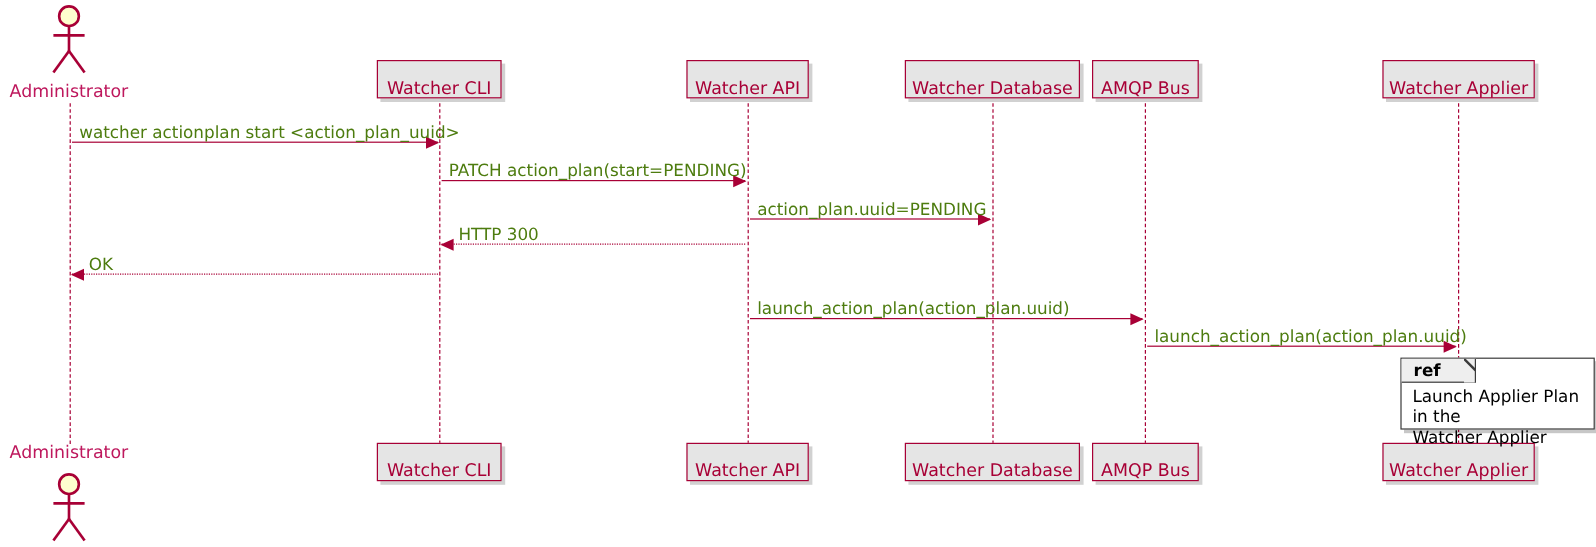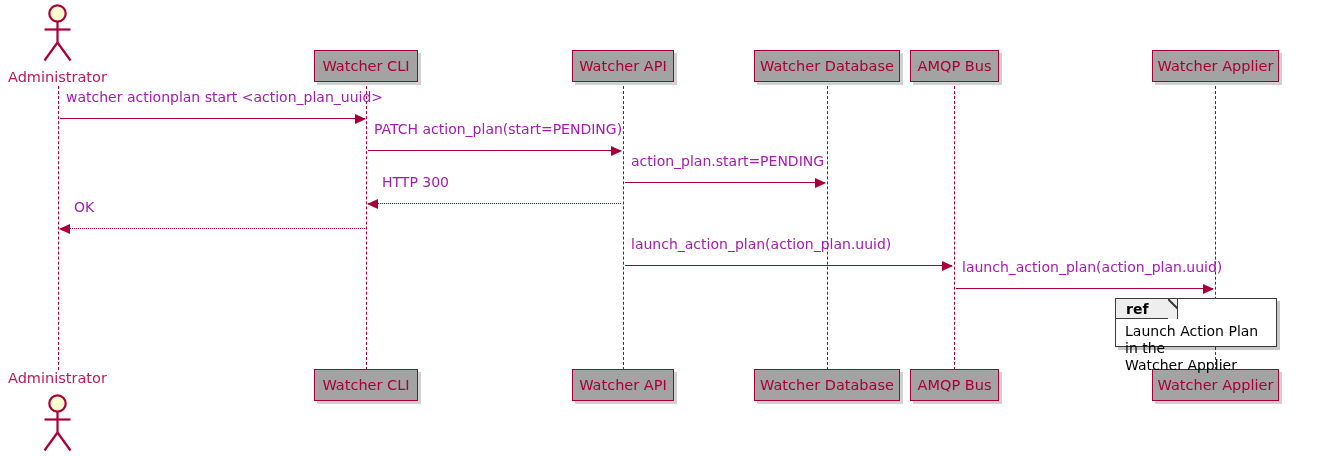--- a/index.html
+++ b/index.html
@@ -1,43 +1,43 @@
 <!DOCTYPE html>
 <html><head>
 <meta charset="utf-8">
 <style>
   html,body{margin:0;padding:0;background:#FFFFFF;}
   body{width:1330px;height:456px;position:relative;overflow:hidden;
        font-family:"DejaVu Sans","Liberation Sans",sans-serif;}
   #diagram{position:absolute;left:0;top:0;width:1330px;height:456px;}
 
   
-  .pbox{position:absolute;background:#a3a3a3;border:1.5px solid #A80036;
+  .pbox{position:absolute;background:#e5e5e5;border:1.5px solid #A80036;
         box-shadow:3px 3px 0 rgba(0,0,0,0.18);
         color:#A80036;font-size:14.5px;line-height:1;
-        display:flex;align-items:center;justify-content:center;
+        display:flex;align-items:flex-end;justify-content:center;
         box-sizing:border-box;white-space:nowrap;}
 
   
   .lifeline{position:absolute;width:0;border-left:1.4px dashed #A80036;}
 
   
   .actor{position:absolute;}
   .actor-label{position:absolute;color:#be185d;font-size:14.5px;white-space:nowrap;}
 
   
   .msg{position:absolute;height:0;}
   .msg .line{position:absolute;left:0;top:0;width:100%;height:0;
              border-top:1.4px solid #A80036;}
   .msg.dotted .line{border-top:1.4px dotted #A80036;}
   .msg .head{position:absolute;top:-4.5px;width:0;height:0;
              border-top:5px solid transparent;border-bottom:5px solid transparent;}
   .msg .head.right{right:-1px;border-left:11px solid #A80036;}
   .msg .head.left{left:-1px;border-right:11px solid #A80036;}
-  .msg .label{position:absolute;bottom:14px;color:#a21caf;font-size:14px;
+  .msg .label{position:absolute;bottom:0;color:#4d7c0f;font-size:14px;
               white-space:nowrap;line-height:1;}
 
   
   .reffrag{position:absolute;background:#FFFFFF;border:1.6px solid #3A3A3A;
            box-shadow:3px 3px 0 rgba(0,0,0,0.22);box-sizing:border-box;}
   .ref-tab{position:absolute;left:0;top:0;height:20px;background:#EEEEEE;
            border-right:1.6px solid #3A3A3A;border-bottom:1.6px solid #3A3A3A;
            box-sizing:border-box;
            display:flex;align-items:center;padding:0 9px 0 10px;}
   .ref-tab-clip{position:absolute;right:-1px;top:0;width:10px;height:20px;}
@@ -123,21 +123,21 @@
 
   <div class="msg" style="left:368px;top:150px;width:253px;">
     <div class="line"></div>
     <div class="head right"></div>
     <div class="label" style="left:6px;">PATCH action_plan(start=PENDING)</div>
   </div>
 
   <div class="msg" style="left:625px;top:182px;width:200px;">
     <div class="line"></div>
     <div class="head right"></div>
-    <div class="label" style="left:6px;">action_plan.start=PENDING</div>
+    <div class="label" style="left:6px;">action_plan.uuid=PENDING</div>
   </div>
 
   <div class="msg dotted" style="left:368px;top:203px;width:253px;">
     <div class="line"></div>
     <div class="head left"></div>
     <div class="label" style="left:14px;">HTTP 300</div>
   </div>
 
   <div class="msg dotted" style="left:60px;top:228px;width:305px;">
     <div class="line"></div>
@@ -150,27 +150,27 @@
     <div class="head right"></div>
     <div class="label" style="left:6px;">launch_action_plan(action_plan.uuid)</div>
   </div>
 
   <div class="msg" style="left:956px;top:288px;width:257px;">
     <div class="line"></div>
     <div class="head right"></div>
     <div class="label" style="left:6px;">launch_action_plan(action_plan.uuid)</div>
   </div>
 
-  <div class="reffrag" style="left:1115px;top:298px;width:162px;height:49px;">
+  <div class="reffrag" style="left:1167px;top:298px;width:162px;height:60px;">
     <div class="ref-tab" style="width:62px;">
       <span class="ref-kw">ref</span>
       <svg class="ref-tab-clip" viewBox="0 0 10 20" preserveAspectRatio="none">
         <polygon points="0,0 10,10 10,20 0,20" fill="#EEEEEE"></polygon>
         <polyline points="0,0 10,10 10,20" fill="none" stroke="#3A3A3A" stroke-width="2"></polyline>
       </svg>
     </div>
     <div class="ref-body">
-      <div>Launch Action Plan in the</div>
+      <div>Launch Applier Plan in the</div>
       <div>Watcher Applier</div>
     </div>
   </div>
 
 </div>
 
 </body></html>

